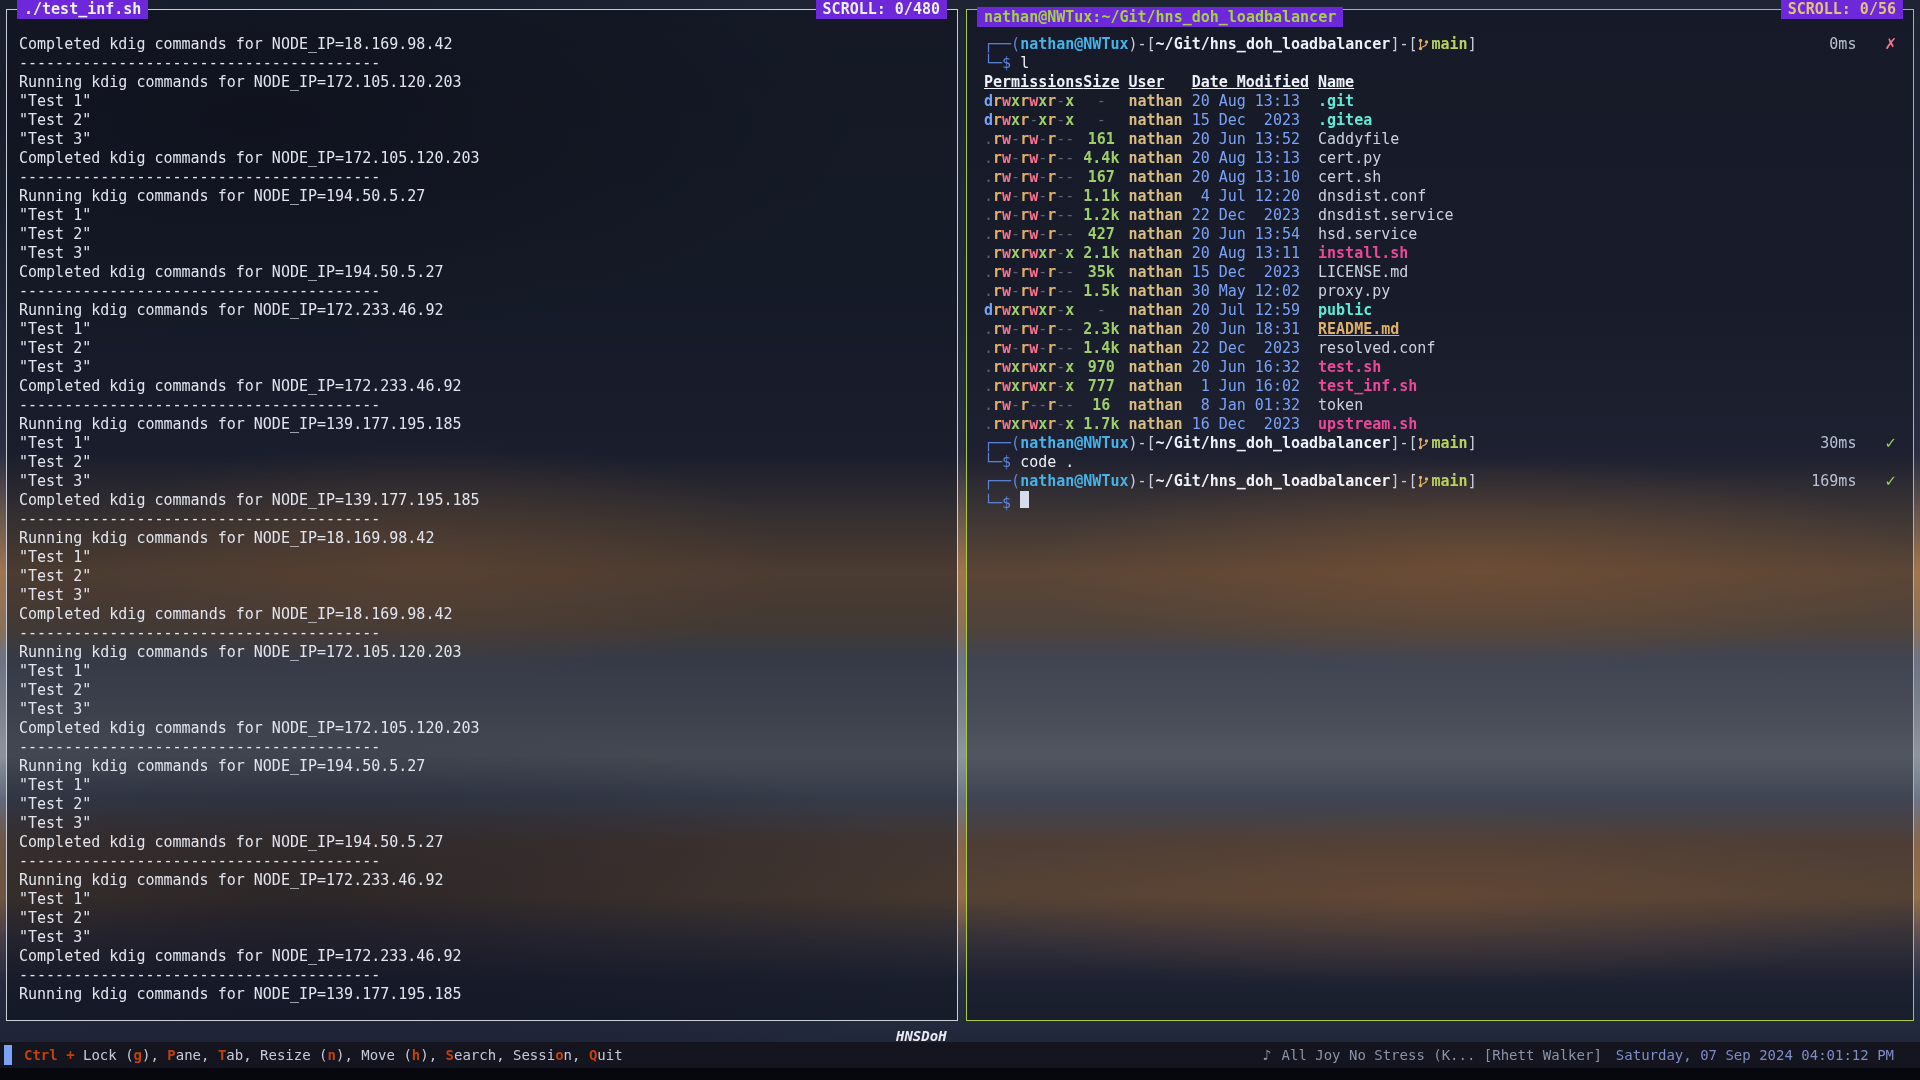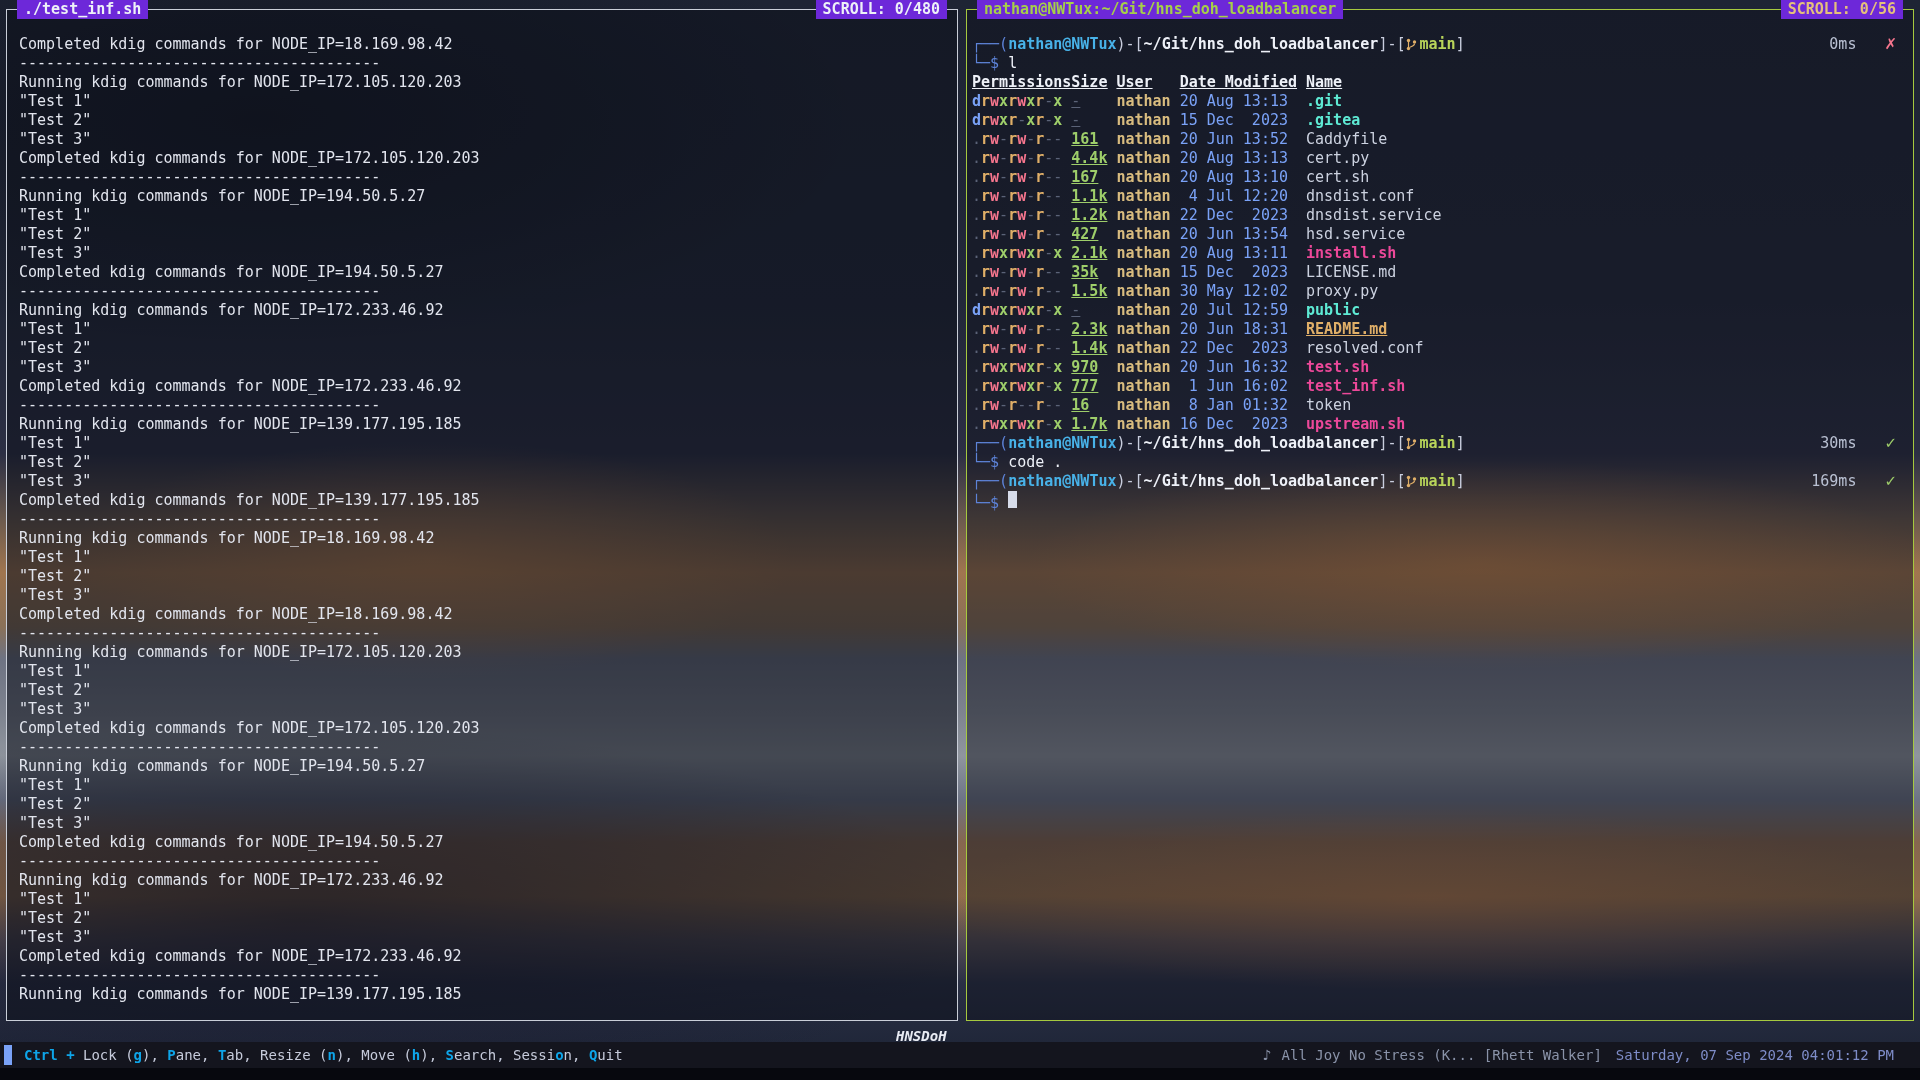--- a/index.html
+++ b/index.html
@@ -27,30 +27,30 @@
   .pane-left{left:6px;top:9px;width:952px;height:1012px;border-color:#c9ced8;background:rgba(14,17,28,0.58);}
   .pane-right{left:966px;top:9px;width:948px;height:1012px;border-color:#a6c93f;background:rgba(14,17,28,0.48);}
 
   .pane-title,.scroll-chip{
     position:absolute;top:-11px;padding:0 7px;line-height:20px;
     font-size:15px;font-weight:bold;background:#6d28d9;white-space:pre;
   }
   .pane-title{left:10px;}
   .scroll-chip{right:10px;}
   .lt{color:#eef1f8;}
-  .rt{color:#a6d048;}
+  .rt{color:#a6d048;margin-top:8px;}
   .ls{color:#eef1f8;}
   .rs{color:#e5c07b;}
 
   .pane-content{
     position:absolute;inset:0;box-sizing:border-box;overflow:hidden;
     padding:25px 14px 6px 12px;
     font-size:15px;line-height:19px;color:#e2e5ee;
   }
-  .pane-right .pane-content{padding-left:5px;}
+  .pane-right .pane-content{padding-left:17px;}
 
   .tline{white-space:pre;height:19px;}
 
   
   .pline{display:flex;white-space:pre;height:19px;align-items:baseline;}
   .pleft{white-space:pre;}
   .pright{margin-left:auto;white-space:pre;padding-right:2px;}
   .pfx{color:#5d83d8;}
   .puh{color:#48b2e8;font-weight:bold;}
   .psep{color:#c9cede;}
@@ -61,21 +61,21 @@
   .ptime{color:#b9c0d2;}
   .pmark{margin-left:28px;font-family:"DejaVu Sans",sans-serif;font-weight:bold;}
   .pok{color:#9ece6a;}
   .pfail{color:#f7768e;}
   .pcmd{color:#eef1f8;}
   .cursor{display:inline-block;width:9px;height:17px;background:#d7dcea;vertical-align:-3px;}
 
   
   .frow{display:grid;grid-template-columns:10ch 4ch 6ch 13ch auto;column-gap:1ch;line-height:19px;height:19px;}
   .frow span{white-space:pre;}
-  .c-size{text-align:left;color:#9ece6a;font-weight:bold;text-decoration:underline;}
+  .c-size{text-align:center;color:#9ece6a;font-weight:bold;}
   .c-size.dim{color:#5b6378;font-weight:normal;}
   .c-user{color:#d9bc7f;font-weight:bold;}
   .c-date{color:#7aa2f7;}
   .hcell{color:#eef1f8;font-weight:bold;text-decoration:underline;}
   .pc-d{color:#7aa2f7;font-weight:bold;}
   .pc-dim{color:#5b6378;}
   .pc-r{color:#e0af68;font-weight:bold;}
   .pc-w{color:#f7768e;font-weight:bold;}
   .pc-x{color:#9ece6a;font-weight:bold;}
   .n-file{color:#ccd2e0;}
@@ -83,21 +83,21 @@
   .n-exec{color:#ec4899;font-weight:bold;}
   .n-special{color:#e0af68;font-weight:bold;text-decoration:underline;}
 
   
   .statusbar{
     position:absolute;left:0;top:1042px;width:1920px;height:26px;background:#14151e;
     display:flex;align-items:center;font-size:14px;color:#c6cbdb;
   }
   .bar-accent{width:8px;height:20px;background:#7aa2f7;margin-left:4px;flex:none;}
   .keybinds{margin-left:12px;white-space:pre;}
-  .kb-b{color:#0ea5e9;font-weight:bold;}
+  .kb-b{color:#c2410c;font-weight:bold;}
   .bar-center{position:absolute;left:896px;display:flex;gap:22px;align-items:center;white-space:pre;flex-direction:column;}
   .session{font-weight:bold;font-style:italic;color:#e8ebf3;}
   .hostlbl{color:#6d7590;}
   .bar-right{position:absolute;right:26px;display:flex;align-items:center;white-space:pre;color:#8a93a9;}
   .mnote{font-family:"DejaVu Sans",sans-serif;margin-right:10px;}
   .dt{color:#7e8cc8;margin-left:14px;}
   .bottom-strip{position:absolute;left:0;top:1068px;width:1920px;height:12px;background:#07080e;}
 </style>
 </head>
 <body>

